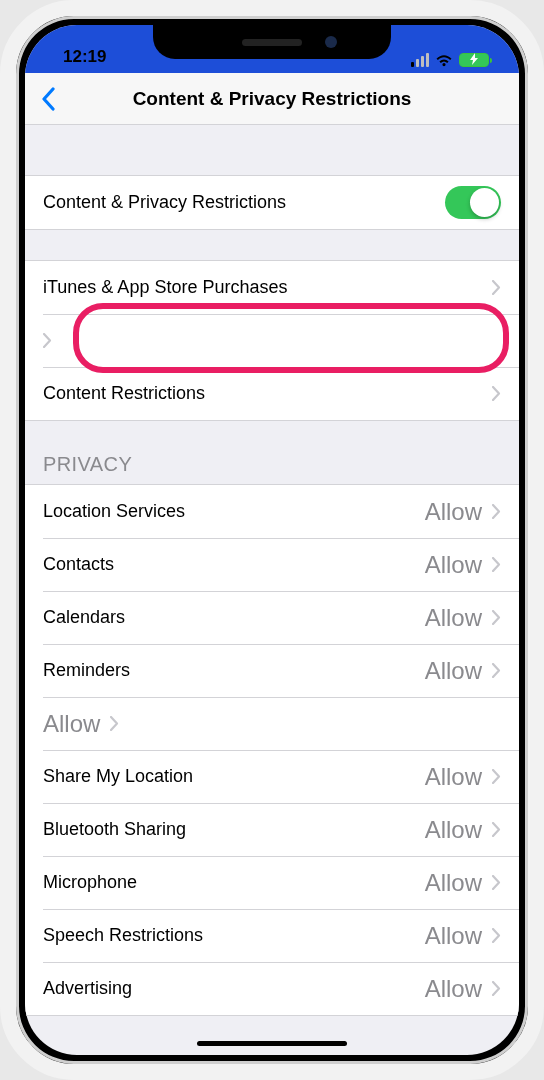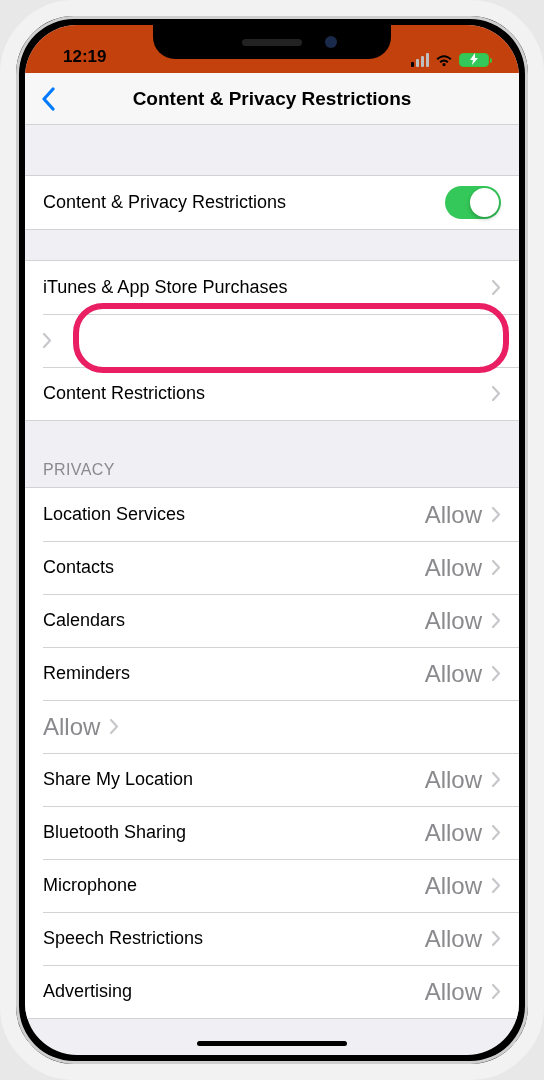--- a/index.html
+++ b/index.html
@@ -45,21 +45,21 @@
 
 .side-btn { position: absolute; background: #d9d9d9; border-radius: 3px; z-index: -1; }
 .vol-up   { left: -4px; top: 200px; width: 6px; height: 62px; }
 .vol-down { left: -4px; top: 278px; width: 6px; height: 62px; }
 .silence  { left: -4px; top: 150px; width: 6px; height: 32px; }
 .power    { right: -4px; top: 220px; width: 6px; height: 96px; }
 
 
 .status-bar {
   height: 48px; display: flex; align-items: flex-end; padding: 0 26px 2px;
-  justify-content: space-between; background: #c2410c;
+  justify-content: space-between; background: #1d4ed8;
 }
 .status-time { font-size: 17px; font-weight: 600; padding-left: 12px; padding-bottom: 4px; }
 .status-right { display: flex; align-items: center; gap: 6px; padding-right: 4px; padding-bottom: 4px; }
 .signal { display: flex; align-items: flex-end; gap: 1.5px; }
 .signal i { width: 3.5px; background: #bfbfbf; border-radius: 1px; display: block; }
 .signal i.on { background: #000; }
 .signal i:nth-child(1){height:5px}.signal i:nth-child(2){height:8px}.signal i:nth-child(3){height:11px}.signal i:nth-child(4){height:14px}
 .wifi svg { display:block; }
 .battery {
   width: 30px; height: 14px; border: 1.5px solid #3ac23a; border-radius: 4px; position: relative;
@@ -80,22 +80,22 @@
 }
 .nav-back svg { display:block; }
 .nav-title { font-size: 19px; font-weight: 700; }
 
 
 .content { position: absolute; top: 100px; left: 0; right: 0; bottom: 0; overflow-y: hidden; }
 .group   { margin-top: 36px; background: #fff; border-top: 0.8px solid #d3d3d7; border-bottom: 0.8px solid #d3d3d7; }
 .group.first { margin-top: 50px; }
 .group.tight { margin-top: 30px; }
 .header-label {
-  font-size: 16px; color: #8a8a8e; letter-spacing: 0.4px;
-  padding: 40px 18px 8px; text-transform: uppercase;
+  font-size: 20px; color: #8a8a8e; letter-spacing: 0.4px;
+  padding: 32px 18px 8px; text-transform: uppercase;
 }
 .row {
   display: flex; align-items: center; min-height: 53px;
   padding: 0 18px;
   position: relative;
 }
 .row + .row:before {
   content: ""; position: absolute; left: 18px; right: 0; top: 0;
   height: 0.8px; background: #d3d3d7;
 }

